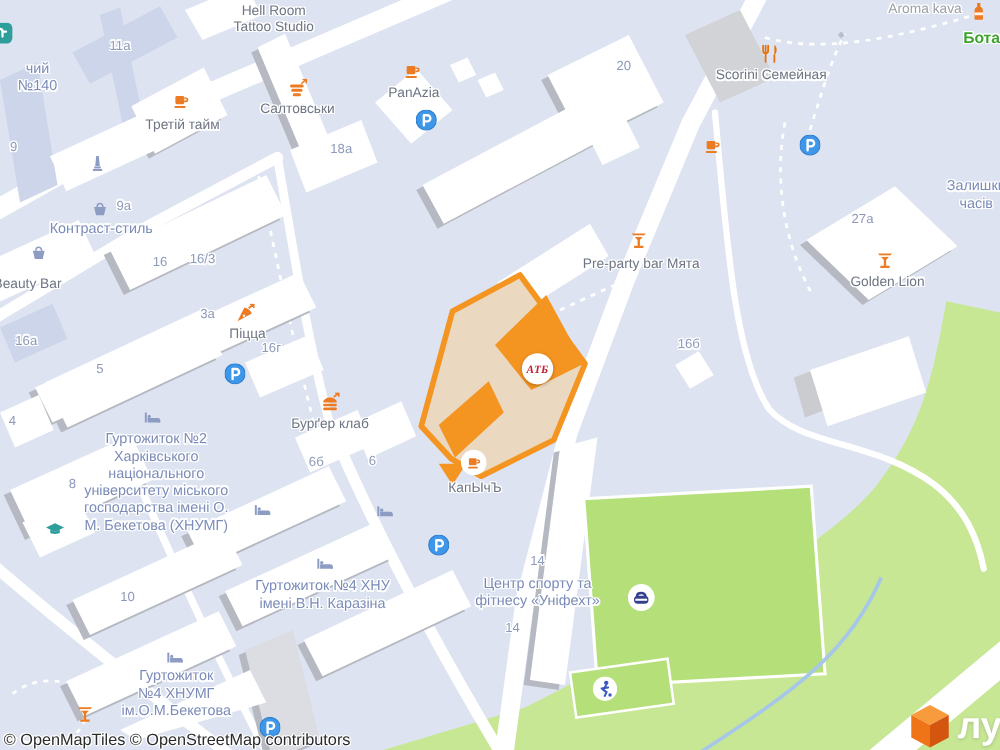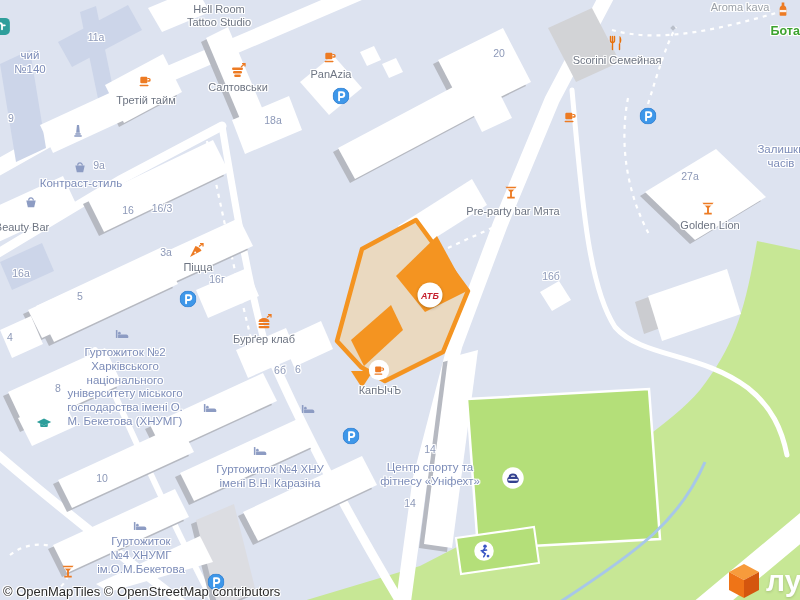--- a/index.html
+++ b/index.html
@@ -10,21 +10,21 @@
        line-height:1.2;pointer-events:none;
        text-shadow:1px 0 0 #fff,-1px 0 0 #fff,0 1px 0 #fff,0 -1px 0 #fff,1px 1px 0 #fff,-1px -1px 0 #fff,1px -1px 0 #fff,-1px 1px 0 #fff;}
   .poi{color:#6e7583;font-size:11px;}
   .place{color:#7c8cb8;font-size:11.5px;}
   .num{color:#8d99b8;font-size:10.5px;}
   .aroma{color:#9aa0a8;font-size:11px;}
   .green{color:#3da32f;font-size:12.5px;font-weight:bold;}
   .ic{position:absolute;transform:translate(-50%,-50%);line-height:0;}
   #atb-badge{position:absolute;left:430px;top:295px;transform:translate(-50%,-50%);
        width:25px;height:25px;border-radius:50%;background:#fff;display:flex;align-items:center;
-       justify-content:center;box-shadow:0 1px 3px rgba(60,40,0,.35);}
+       justify-content:center;box-shadow:0 1px 3px rgba(60,40,0,.35);font-family:Liberation Serif, serif;}
   #atb-badge span{color:#c51f2e;font-weight:800;font-style:italic;font-size:9px;letter-spacing:.2px;}
   #lun-logo{position:absolute;left:726px;top:562px;display:flex;align-items:center;gap:4px;}
   #lun-logo .txt{color:#fff;font-size:30px;font-weight:bold;line-height:34px;
        text-shadow:0 1px 3px rgba(0,0,0,.18);}
   #attribution{position:absolute;left:3px;bottom:1px;font-size:13px;color:#2b2b2b;
        text-shadow:1px 0 0 #fff,-1px 0 0 #fff,0 1px 0 #fff,0 -1px 0 #fff,1px 1px 0 #fff,-1px -1px 0 #fff;}
 </style>
 </head>
 <body>
 
@@ -357,42 +357,42 @@
       <div class="lbl place" style="left: 30px; top: 63px;">чий
 №140</div>
       <div class="lbl place" style="left: 781px; top: 157px;">Залишки
 часів</div>
       <div class="lbl place" style="left: 125px; top: 387px;">Гуртожиток №2
 Харківського
 національного
 університету міського
 господарства імені О.
 М. Бекетова (ХНУМГ)</div>
-      <div class="lbl place" style="left: 258px; top: 477px; margin-left: 12px;">Гуртожиток №4 ХНУ
+      <div class="lbl place" style="left: 258px; top: 477px;">Гуртожиток №4 ХНУ
 імені В.Н. Каразіна</div>
       <div class="lbl place" style="left: 141px; top: 556px;">Гуртожиток
 №4 ХНУМГ
 ім.О.М.Бекетова</div>
       <div class="lbl place" style="left: 430px; top: 475px;">Центр спорту та
 фітнесу «Уніфехт»</div>
       <div class="lbl green" style="left: 789px; top: 31px;">Ботан</div>
       <div class="lbl num" style="left: 96px; top: 37px;">11a</div>
       <div class="lbl num" style="left: 99px; top: 143px; margin-top: 22px;">9a</div>
       <div class="lbl num" style="left: 11px; top: 118px;">9</div>
       <div class="lbl num" style="left: 273px; top: 120px;">18a</div>
       <div class="lbl num" style="left: 499px; top: 53px;">20</div>
       <div class="lbl num" style="left: 162px; top: 172px; margin-top: 36px;">16/3</div>
       <div class="lbl num" style="left: 128px; top: 210px;">16</div>
       <div class="lbl num" style="left: 21px; top: 273px;">16a</div>
       <div class="lbl num" style="left: 166px; top: 252px;">3a</div>
       <div class="lbl num" style="left: 217px; top: 279px;">16г</div>
       <div class="lbl num" style="left: 80px; top: 296px;">5</div>
       <div class="lbl num" style="left: 690px; top: 176px;">27a</div>
       <div class="lbl num" style="left: 551px; top: 276px;">16б</div>
-      <div class="lbl num" style="left: 280px; top: 370px;">6б</div>
+      <div class="lbl num" style="left: 253px; top: 370px;">6б</div>
       <div class="lbl num" style="left: 298px; top: 369px;">6</div>
       <div class="lbl num" style="left: 10px; top: 337px;">4</div>
       <div class="lbl num" style="left: 58px; top: 388px;">8</div>
       <div class="lbl num" style="left: 102px; top: 478px;">10</div>
       <div class="lbl num" style="left: 430px; top: 449px;">14</div>
       <div class="lbl num" style="left: 410px; top: 503px;">14</div>
     </div>
 
   <div id="atb-badge">
     <span>АТБ</span>

